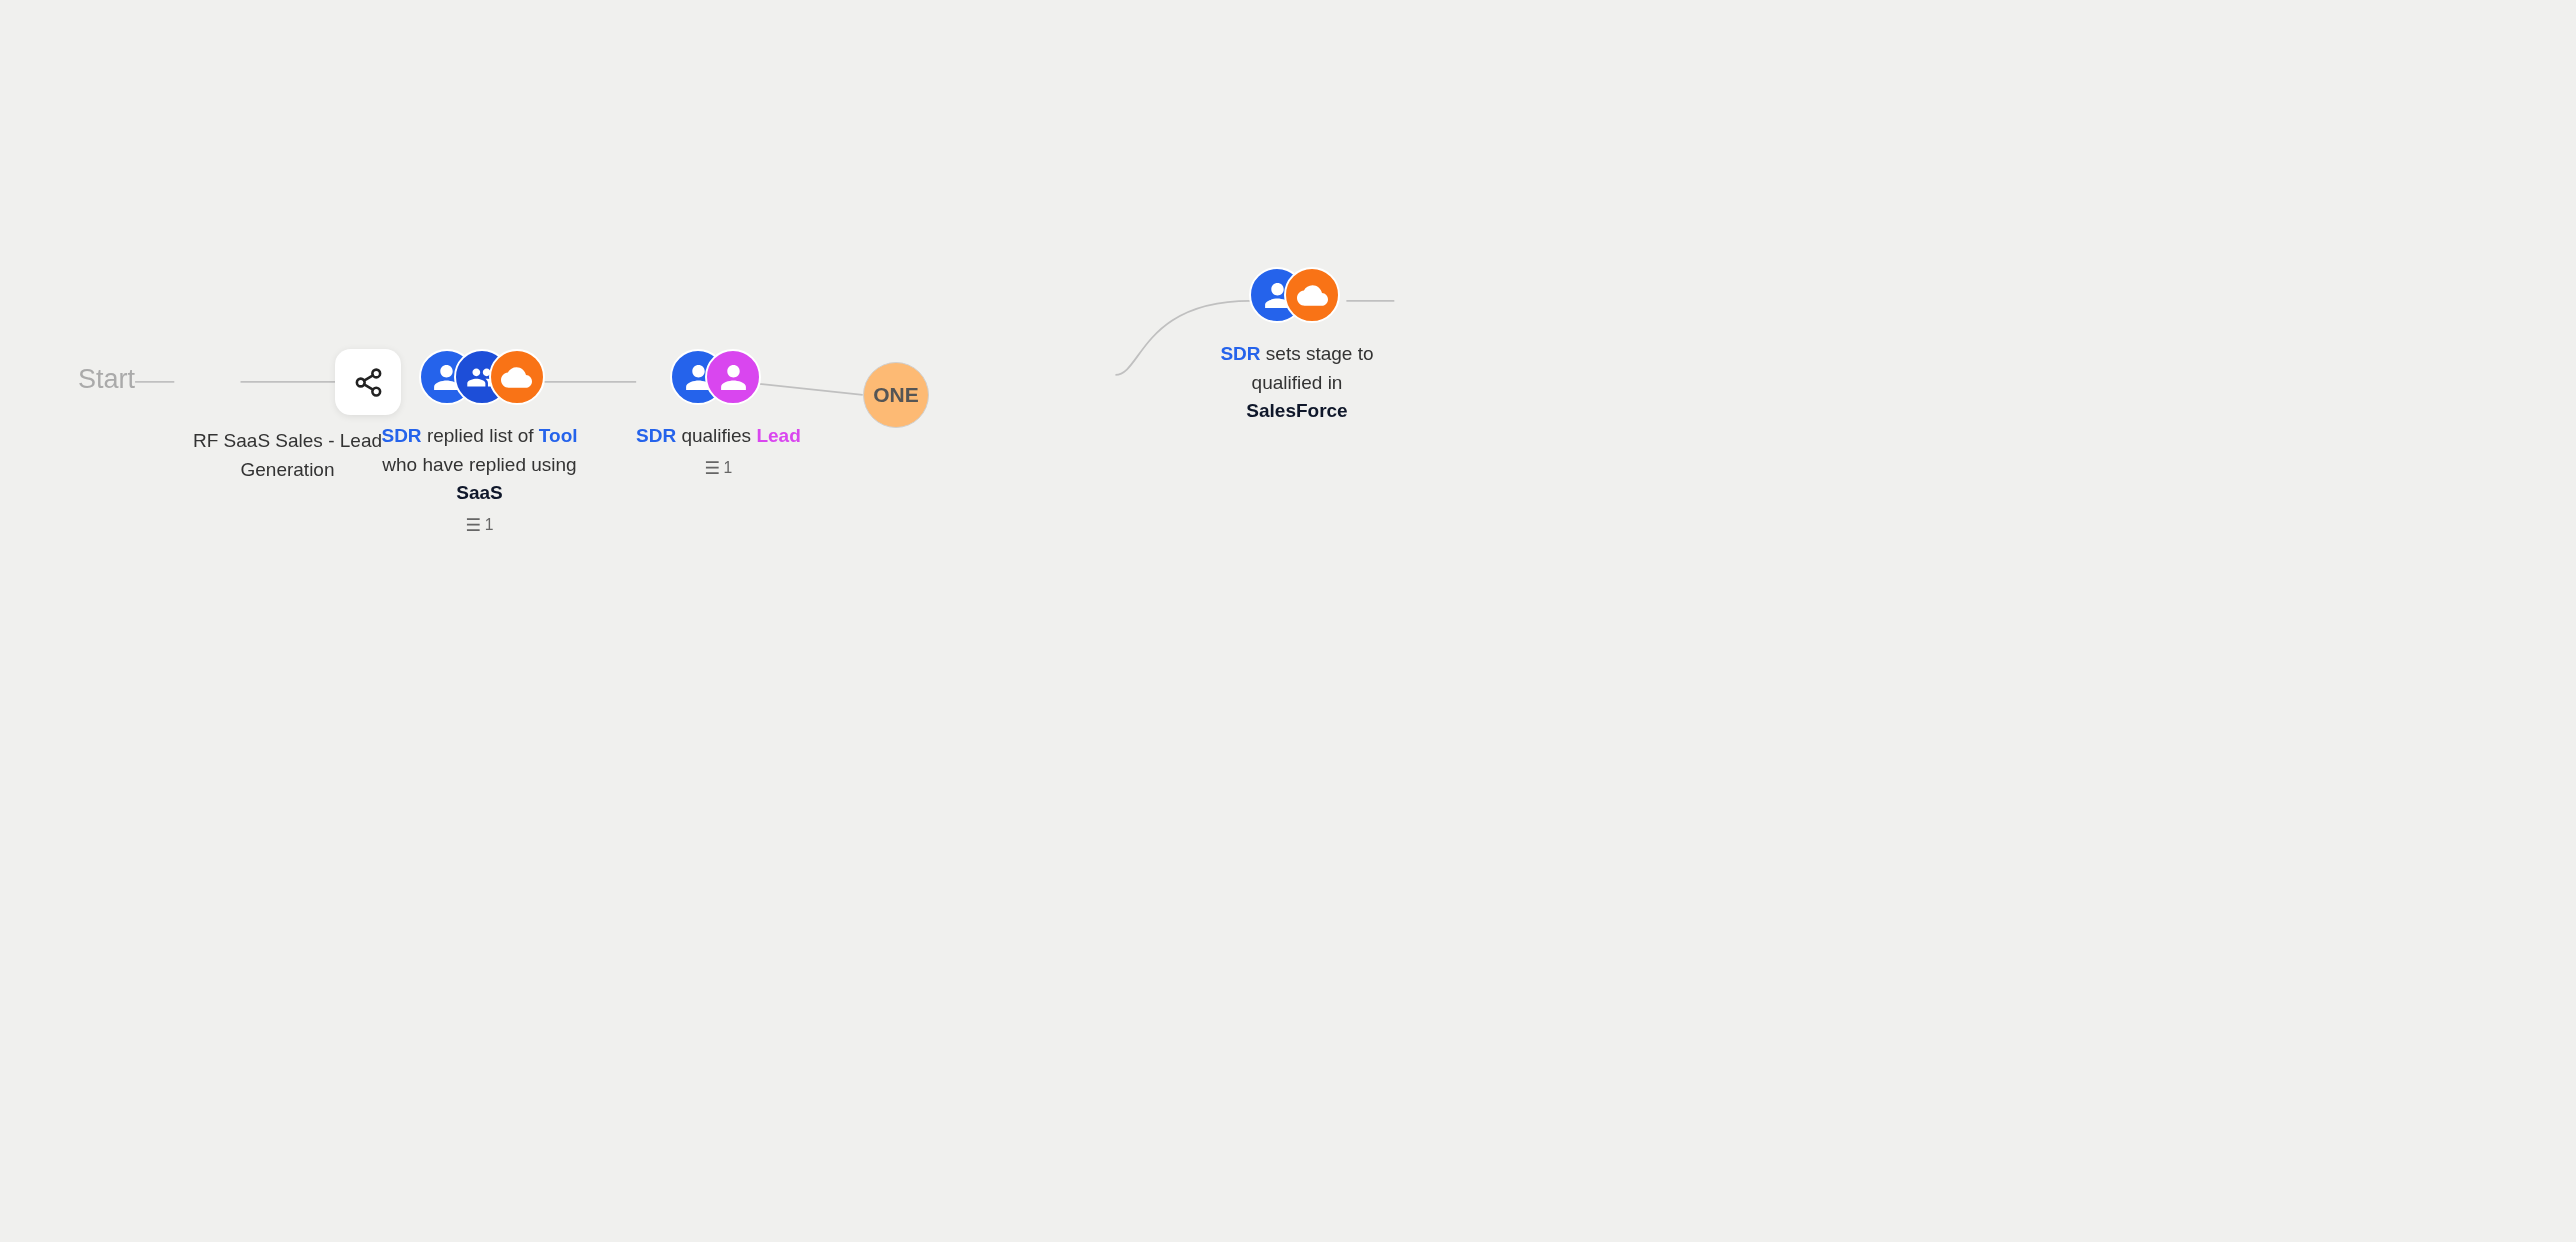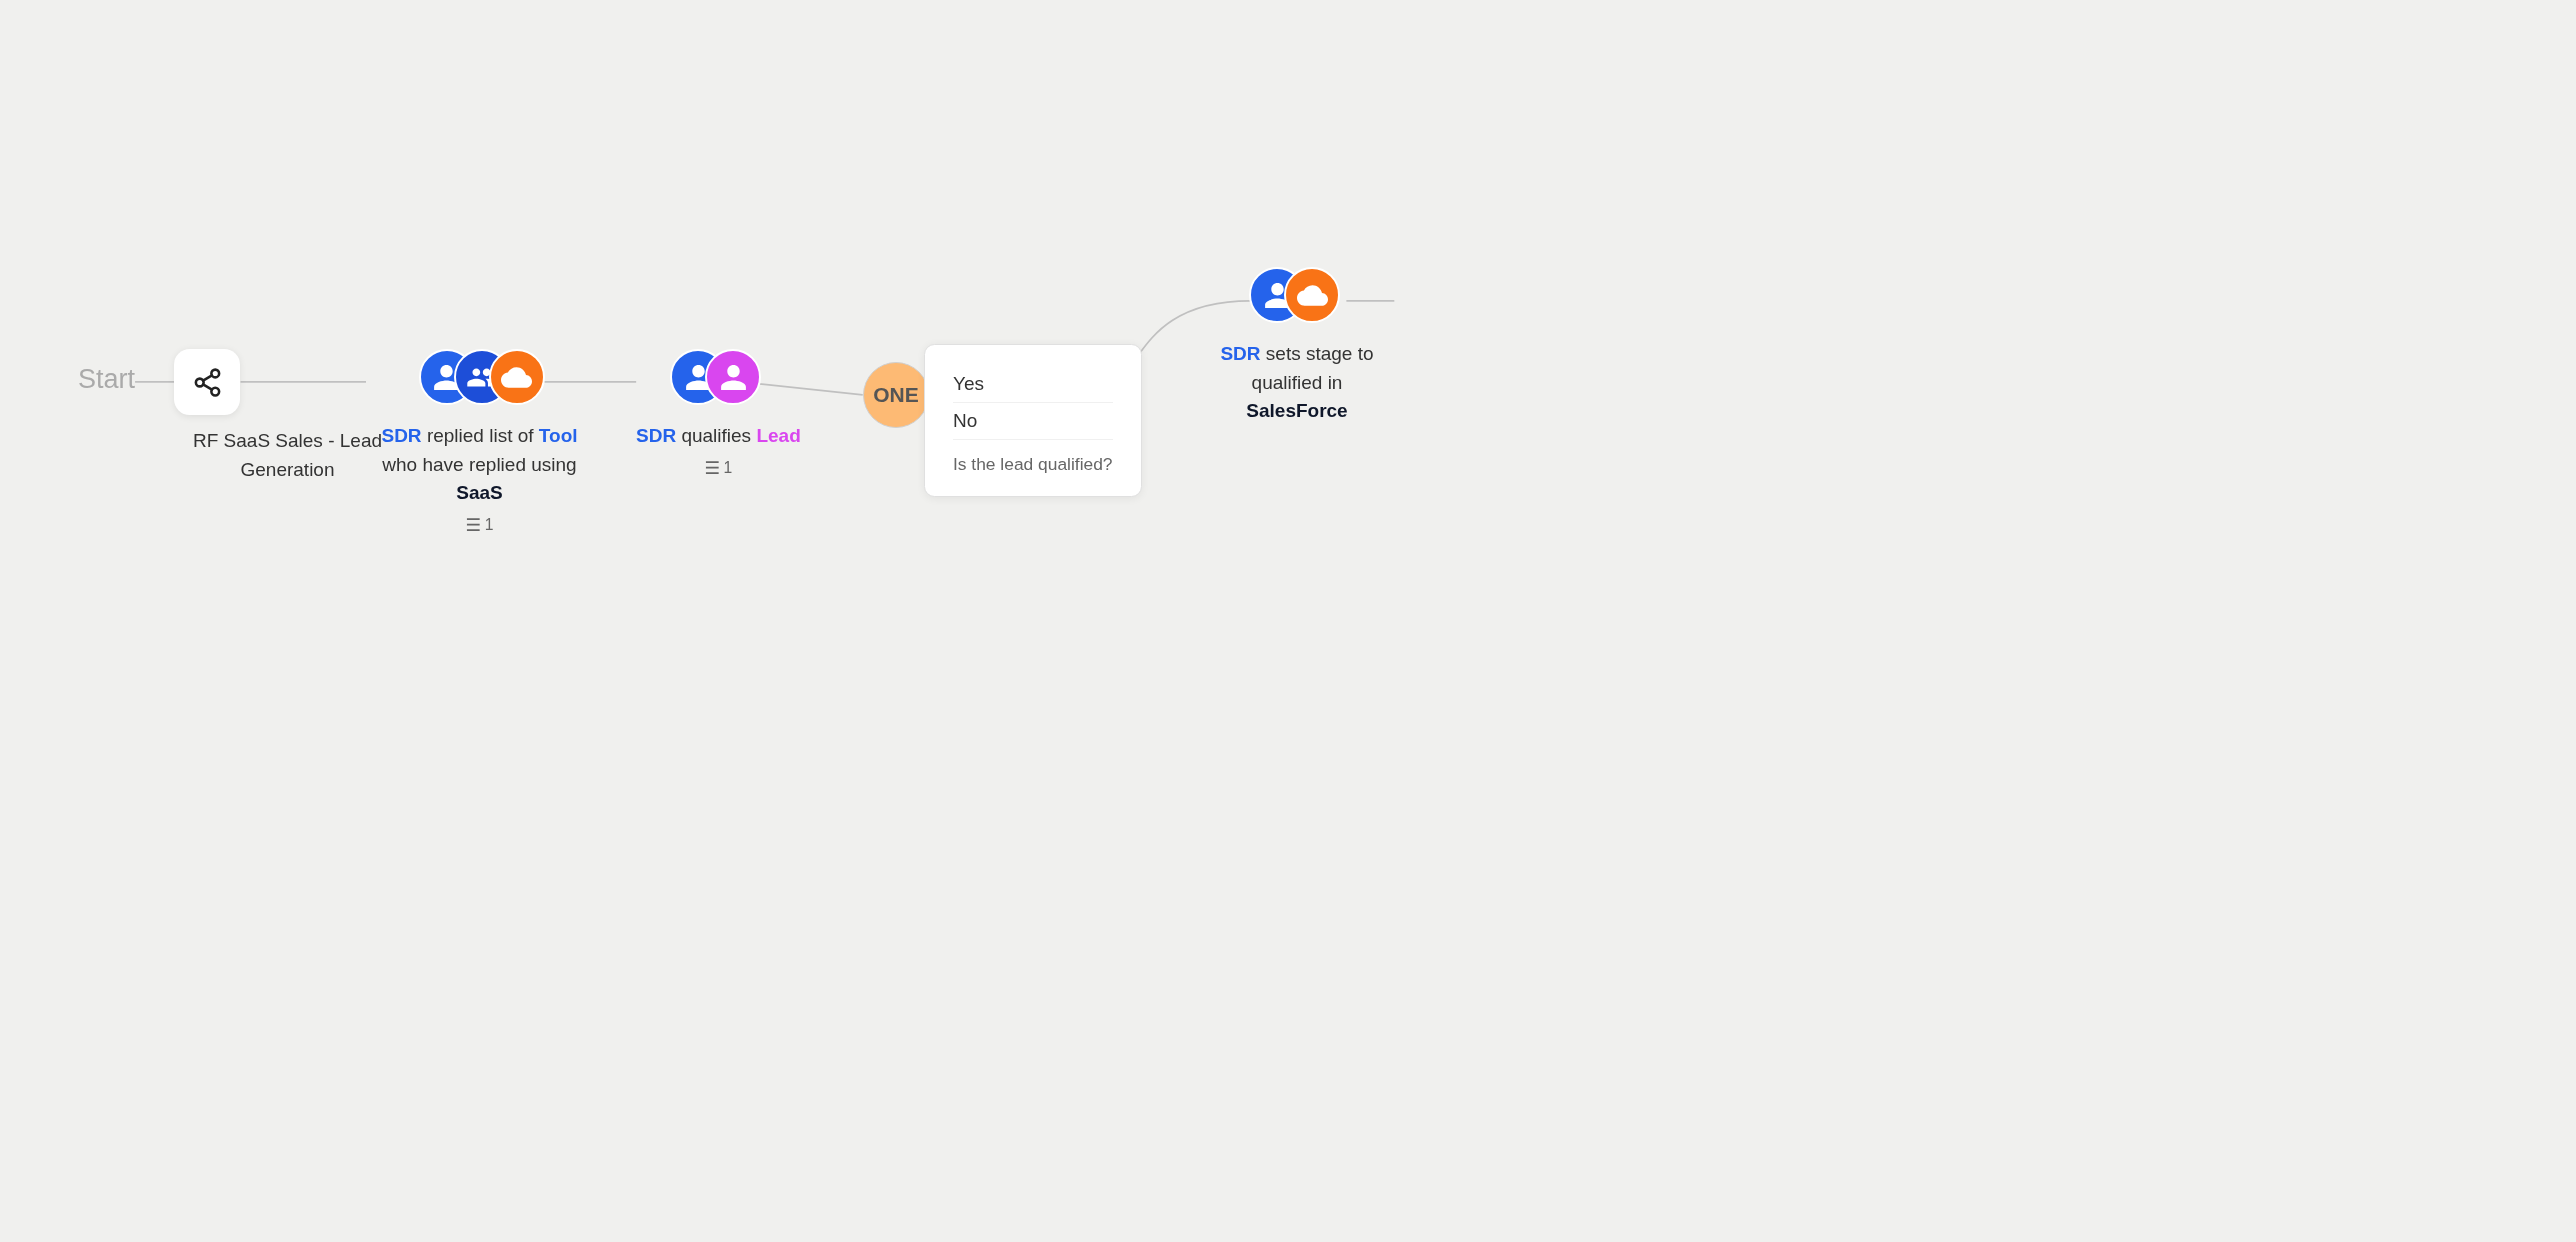--- a/index.html
+++ b/index.html
@@ -27,21 +27,21 @@
       left: 78px;
     }
 
     
     .share-node {
       position: absolute;
       top: 349px;
       left: 174px;
       display: flex;
       flex-direction: column;
-      align-items: flex-start;
+      align-items: flex-end;
     }
 
     .share-icon-box {
       width: 66px;
       height: 66px;
       background: white;
       border-radius: 15.7px;
       display: flex;
       align-items: center;
       justify-content: center;
@@ -325,25 +325,20 @@
     <div class="steps-badge">
       <span class="steps-icon">☰</span>
       <span>1</span>
     </div>
   </div>
 
   <div class="one-node">
     <div class="one-circle">ONE</div>
   </div>
 
-  <div class="decision-box">
-    <div class="decision-option">Yes</div>
-    <div class="decision-option">No</div>
-    <div class="decision-question">Is the lead qualified?</div>
-  </div>
 
   <div class="right-node">
     <div class="cluster-right avatar-cluster" style="width:96px; height:61px; position:relative;">
       <div class="avatar av-blue-r" style="background:#2563eb; left:0; top:0; width:56px; height:56px; border-radius:50%; border:2.6px solid white; display:flex; align-items:center; justify-content:center; position:absolute;">
         <svg viewBox="0 0 24 24" fill="white" style="width:31px;height:31px;">
             <path d="M12 12c2.7 0 4.8-2.1 4.8-4.8S14.7 2.4 12 2.4 7.2 4.5 7.2 7.2 9.3 12 12 12zm0 2.4c-3.2 0-9.6 1.6-9.6 4.8v2.4h19.2v-2.4c0-3.2-6.4-4.8-9.6-4.8z"></path>
           </svg>
       </div>
       <div class="avatar av-orange-r" style="background:#f97316; left:35px; top:0; width:56px; height:56px; border-radius:50%; border:2.6px solid white; display:flex; align-items:center; justify-content:center; position:absolute;">
         <svg viewBox="0 0 24 24" fill="white" style="width:31px;height:31px;">

